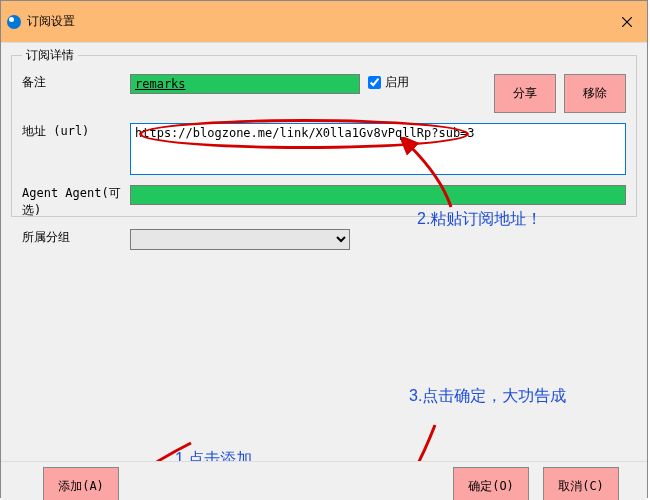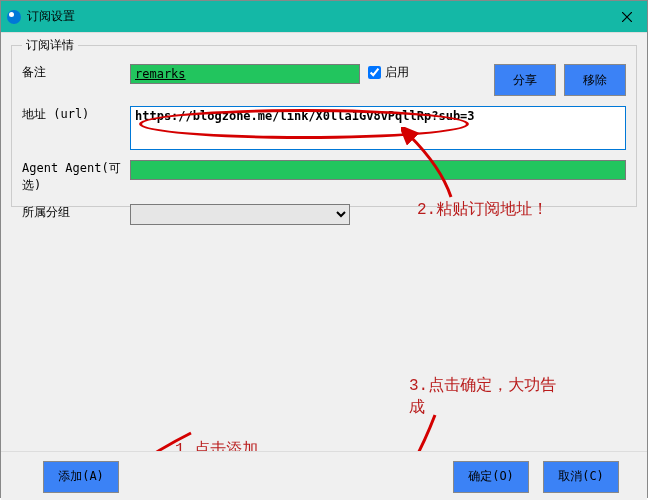--- a/index.html
+++ b/index.html
@@ -13,22 +13,22 @@
     position: relative;
   }
   .window {
     width: 648px;
     height: 498px;
     border: 1px solid #888;
     background: #f0f0f0;
     position: relative;
   }
   .titlebar {
-    height: 32px;
-    background: #14b8a6;
+    height: 42px;
+    background: #fdba74;
     border-bottom: 1px solid #ddd;
     display: flex;
     align-items: center;
     padding: 0 6px;
   }
   .app-icon {
     width: 14px; height: 14px;
     border-radius: 50%;
     background: #0078d7;
     position: relative;
@@ -89,39 +89,38 @@
   }
   .remarks-input { width: 230px; }
   .checkbox-wrap {
     display: inline-flex;
     align-items: center;
     gap: 4px;
   }
   .checkbox-wrap input { width: 13px; height: 13px; }
   .btn {
     min-width: 62px;
-    height: 32px;
+    height: 39px;
     border: 1px solid #888;
-    background: #3b82f6;
+    background: #fca5a5;
     font-size: 12px;
     cursor: pointer;
     padding: 0 10px;
   }
 
   .url-area {
     flex: 1;
-    height: 44px;
+    height: 52px;
     border: 1px solid #0078d7;
     background: #fff;
     font-family: "SimSun", monospace;
     font-size: 12px;
     padding: 2px 4px;
     resize: none;
     outline: none;
-    font-weight: bold;
   }
   .ua-input { flex: 1; }
   select.group-select {
     width: 220px;
     height: 21px;
     border: 1px solid #7a7a7a;
     background: #e6e6e6;
     font-size: 12px;
   }
 
@@ -144,23 +143,23 @@
   .anno-ellipse {
     position: absolute;
     border: 3px solid #d40000;
     border-radius: 50%;
     pointer-events: none;
   }
   .url-ellipse { left: 138px; top: 76px; width: 330px; height: 30px; }
   .add-ellipse { left: 46px; top: 436px; width: 90px; height: 34px; }
   .anno-text {
     position: absolute;
-    color: #b91c1c;
+    color: #1d4ed8;
     font-size: 16px;
-    font-family: Liberation Mono, monospace;
+    font-family: Liberation Sans, sans-serif;
     pointer-events: none;
   }
   .t1 { left: 174px; top: 406px; }
   .t2 { left: 416px; top: 166px; }
   .t3 { left: 408px; top: 342px; width: 160px; line-height: 1.4; }
   .arrow { position: absolute; pointer-events: none; }
 </style>
 </head>
 <body>
 

